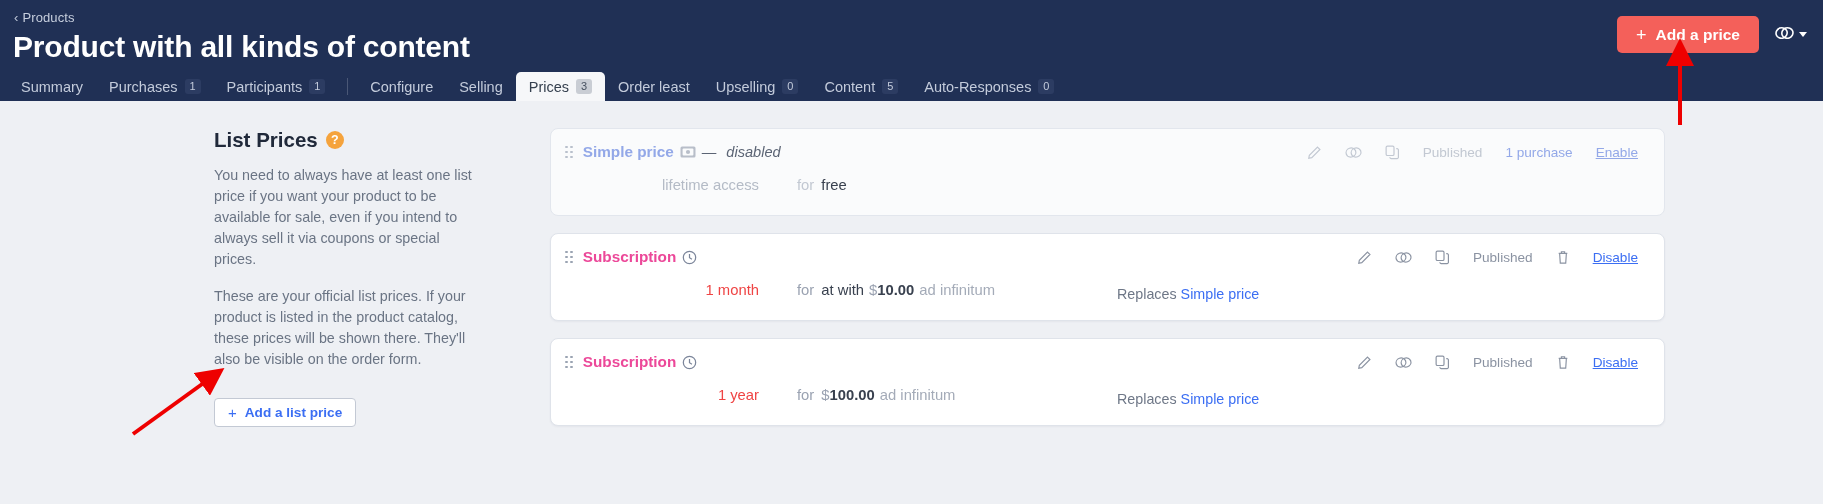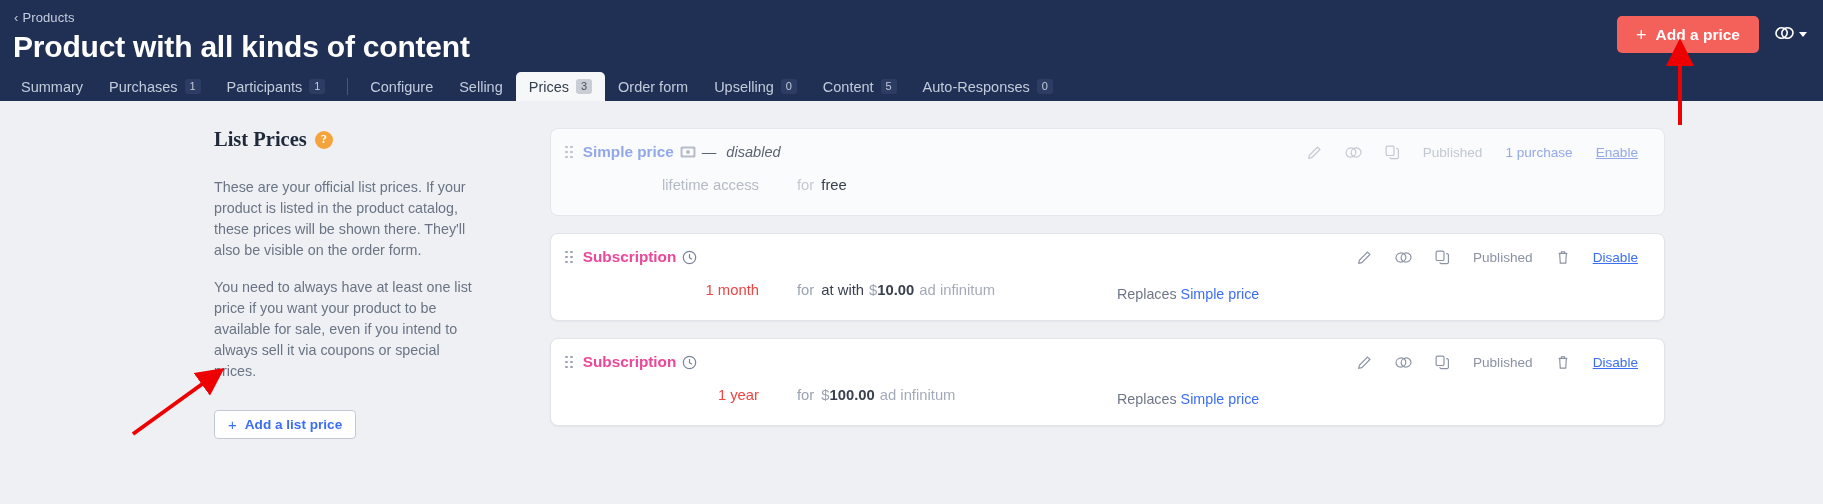--- a/index.html
+++ b/index.html
@@ -147,22 +147,21 @@
     margin-left: 214px;
     flex: none;
   }
   .side-title {
     display: flex;
     align-items: center;
     gap: 8px;
     font-size: 20.5px;
     font-weight: 700;
     color: #20293a;
-    margin-bottom: 26px;
-    font-family: Liberation Serif, serif;
+    margin-bottom: 13px;
   }
   .help-icon {
     display: inline-flex;
     align-items: center;
     justify-content: center;
     width: 18px; height: 18px;
     border-radius: 50%;
     background: #f5a33c;
     color: #ffffff;
     font-size: 12.5px;
@@ -365,21 +364,21 @@
         <span>Configure</span>
       </div>
       <div class="tab">
         <span>Selling</span>
       </div>
       <div class="tab active">
         <span>Prices</span>
         <span class="badge">3</span>
       </div>
       <div class="tab">
-        <span>Order form</span>
+        <span>Order least</span>
       </div>
       <div class="tab">
         <span>Upselling</span>
         <span class="badge">0</span>
       </div>
       <div class="tab">
         <span>Content</span>
         <span class="badge">5</span>
       </div>
       <div class="tab">
@@ -405,22 +404,22 @@
   </div>
 </div>
 
 <div class="main">
 
   <div class="side">
     <div class="side-title">
       <span>List Prices</span>
       <span class="help-icon">?</span>
     </div>
+    <p>You need to always have at least one list price if you want your product to be available for sale, even if you intend to always sell it via coupons or special prices.</p>
     <p>These are your official list prices. If your product is listed in the product catalog, these prices will be shown there. They'll also be visible on the order form.</p>
-    <p>You need to always have at least one list price if you want your product to be available for sale, even if you intend to always sell it via coupons or special prices.</p>
     <button class="btn-add-list">
       <span class="plus">+</span>
       <span>Add a list price</span>
     </button>
   </div>
 
   <div class="cards">
       <div class="card disabled">
         <div class="card-row1">
           <span class="drag-handle">

